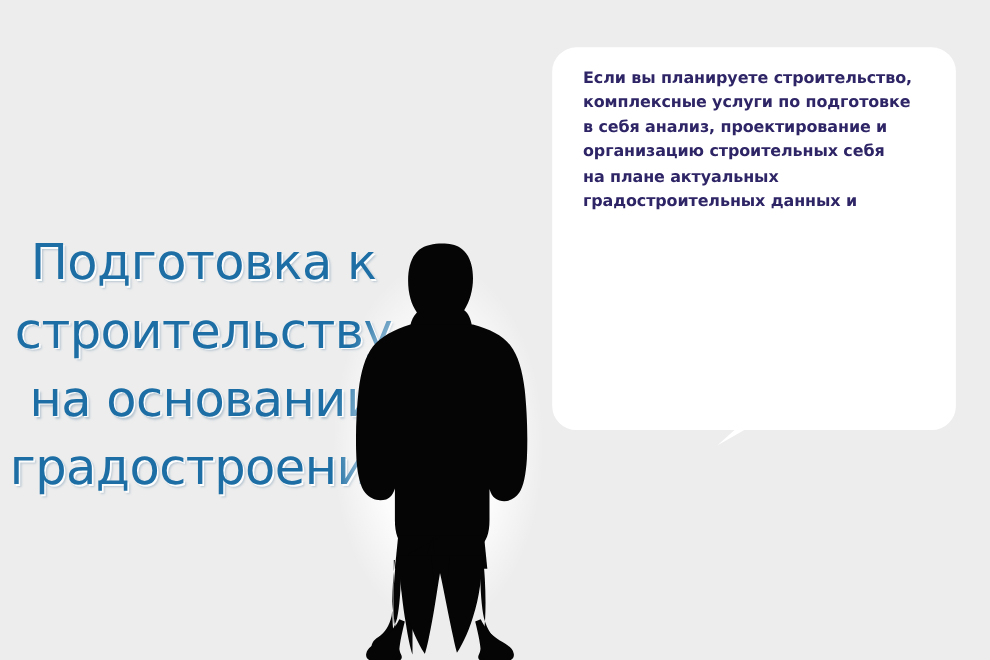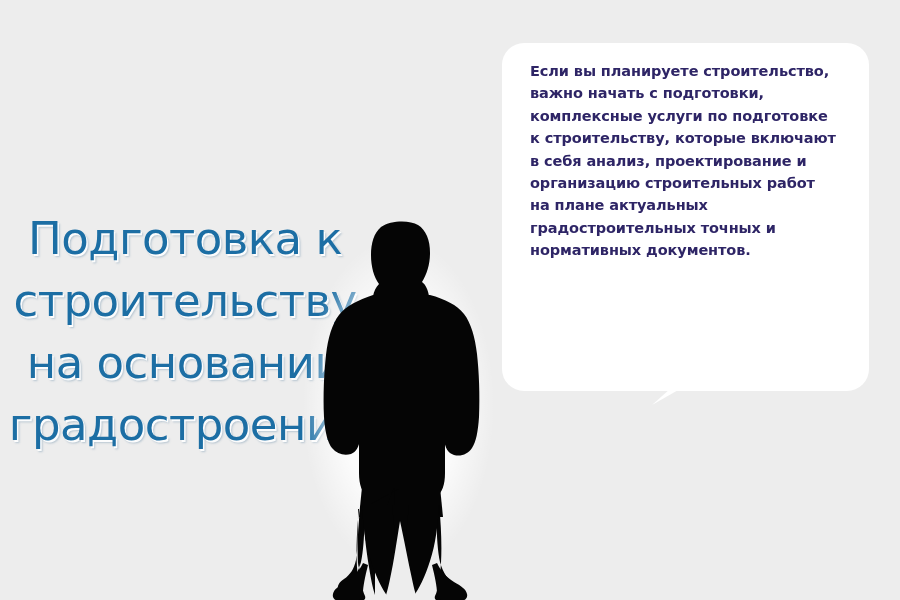--- a/index.html
+++ b/index.html
@@ -228,24 +228,21 @@
 
   <div class="bubble">
     <div class="bubble-body"></div>
     <div class="bubble-tail">
       <svg width="130" height="120" viewBox="0 0 130 120" xmlns="http://www.w3.org/2000/svg" aria-hidden="true">
         <polygon points="112,0 112,36 0,100" fill="#ffffff"></polygon>
       </svg>
     </div>
     <div class="bubble-text">
       <span class="bt-line">Если вы планируете строительство,</span>
-      <span class="bt-line">важно начать с подготовки,</span>
       <span class="bt-line">комплексные услуги по подготовке</span>
-      <span class="bt-line">к строительству, которые включают</span>
       <span class="bt-line">в себя анализ, проектирование и</span>
-      <span class="bt-line">организацию строительных работ</span>
+      <span class="bt-line">организацию строительных себя</span>
       <span class="bt-line">на плане актуальных</span>
-      <span class="bt-line">градостроительных точных и</span>
-      <span class="bt-line">нормативных документов.</span>
+      <span class="bt-line">градостроительных данных и</span>
     </div>
   </div>
 
 </div>
 
 </body></html>

